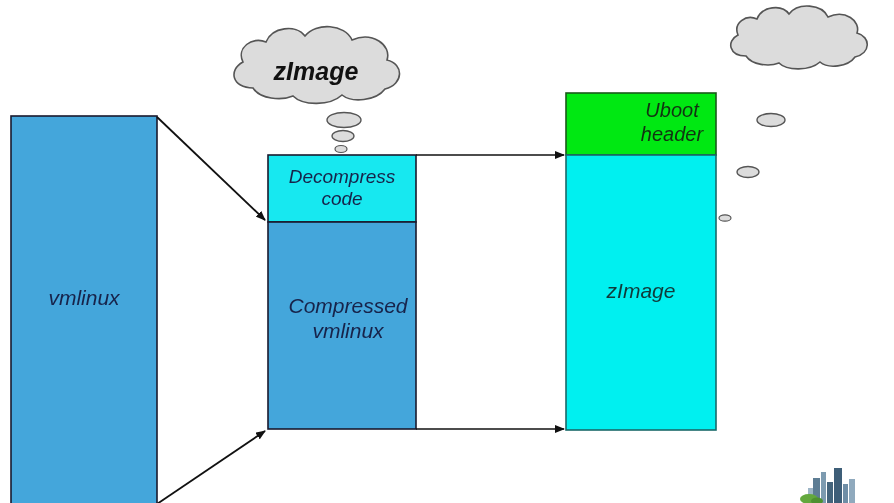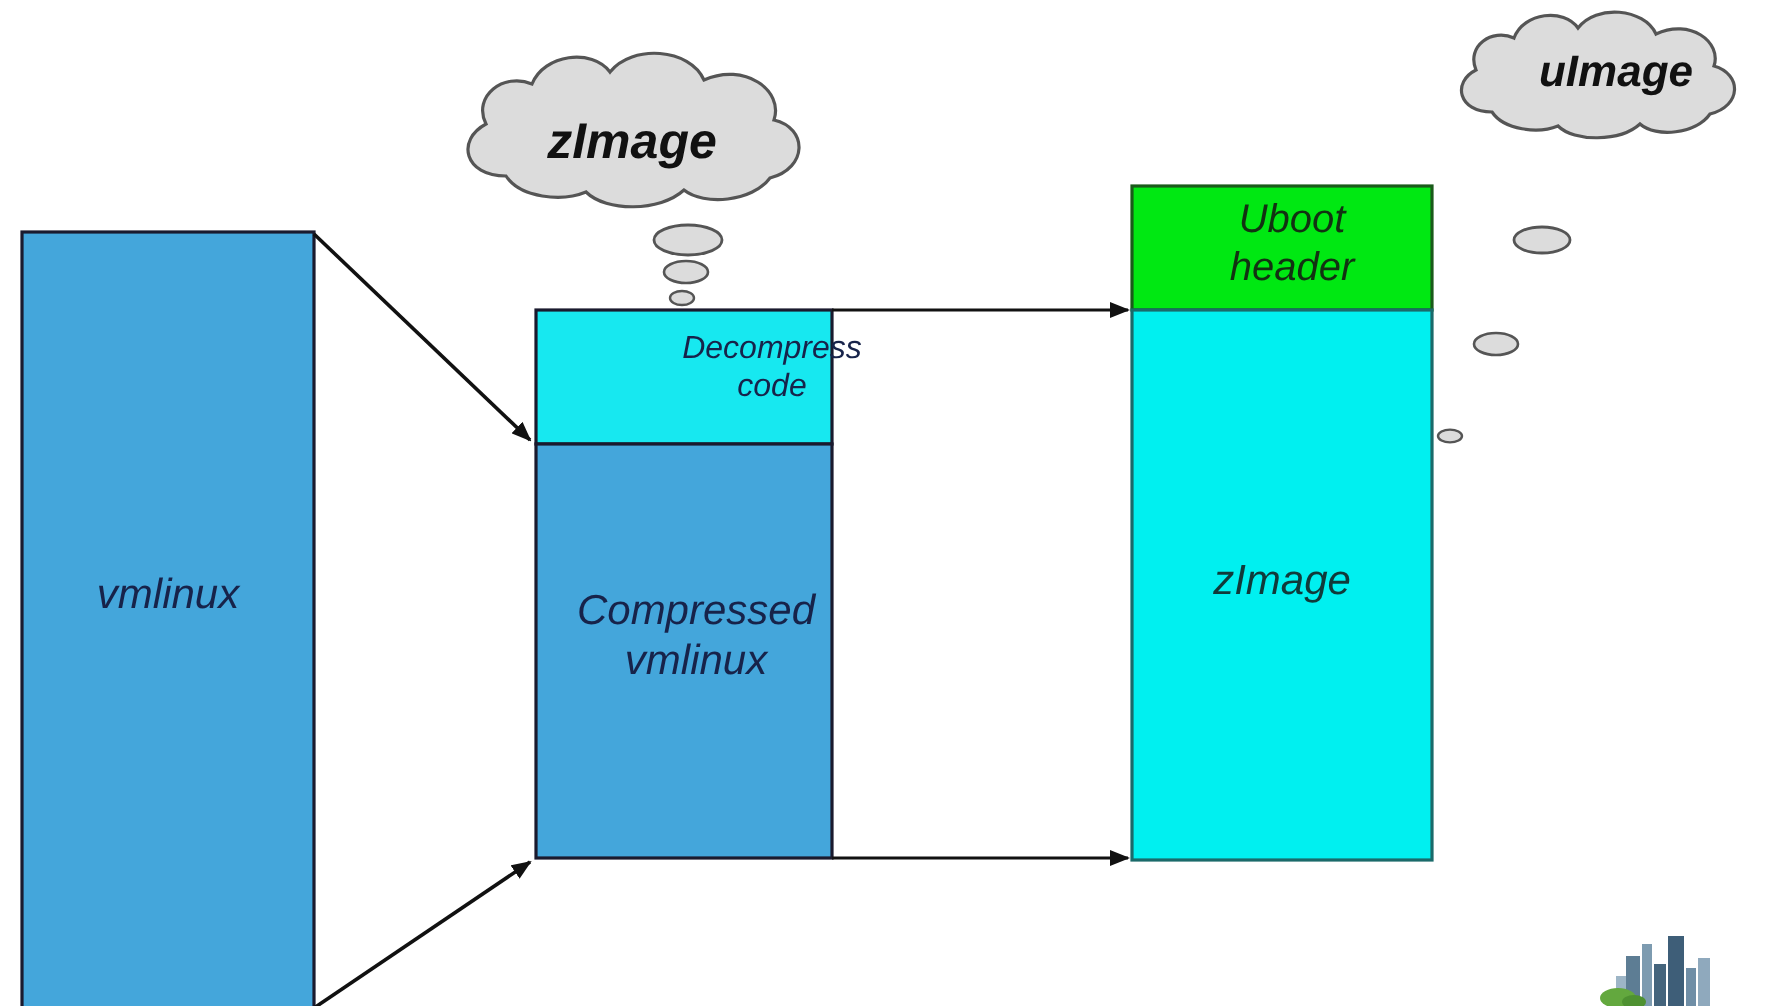--- a/index.html
+++ b/index.html
@@ -36,31 +36,30 @@
   #lbl-vmlinux {
     left: 11px;
     top: 286px;
     width: 146px;
     font-size: 21px;
   }
   #lbl-decompress {
     left: 268px;
     top: 166px;
     width: 148px;
-    font-size: 16px;
-    padding-left: 44px;
+    font-size: 19px;
   }
   #lbl-compressed {
     left: 268px;
     top: 294px;
     width: 160px;
     font-size: 21px;
   }
   #lbl-uboot {
-    left: 572px;
+    left: 598px;
     top: 99px;
     width: 148px;
     font-size: 20px;
     color: #123212;
   }
   #lbl-zimage-blk {
     left: 566px;
     top: 279px;
     width: 150px;
     font-size: 21px;
@@ -166,21 +165,20 @@
   <div class="blk-label" id="lbl-compressed">Compressed
 vmlinux</div>
 
   <div class="blk-label" id="lbl-uboot">Uboot
 header</div>
 
   <div class="blk-label" id="lbl-zimage-blk">zImage</div>
 
   <div class="cloud-label" id="lbl-cloud-zimage">zImage</div>
 
-  <div class="cloud-label" id="lbl-cloud-uimage">uImage</div>
 
   <svg id="skyline" viewBox="0 0 66 39" xmlns="http://www.w3.org/2000/svg">
     <rect x="16" y="14" width="7" height="25" fill="#5d7d94"></rect>
     <rect x="24" y="8" width="5" height="31" fill="#7d9bb0"></rect>
     <rect x="30" y="18" width="6" height="21" fill="#44647c"></rect>
     <rect x="37" y="4" width="8" height="35" fill="#3e5e78"></rect>
     <rect x="46" y="20" width="5" height="19" fill="#6f8ea6"></rect>
     <rect x="52" y="15" width="6" height="24" fill="#8fa9bd"></rect>
     <rect x="11" y="24" width="5" height="15" fill="#9db5c6"></rect>
     <ellipse cx="12" cy="35" rx="9" ry="5" fill="#63a83e"></ellipse>

